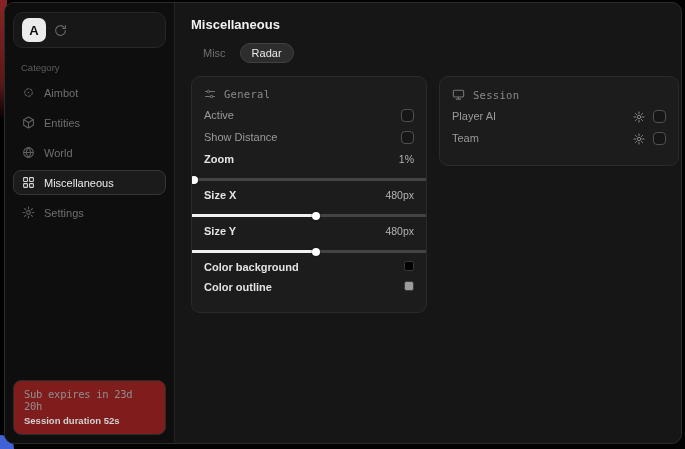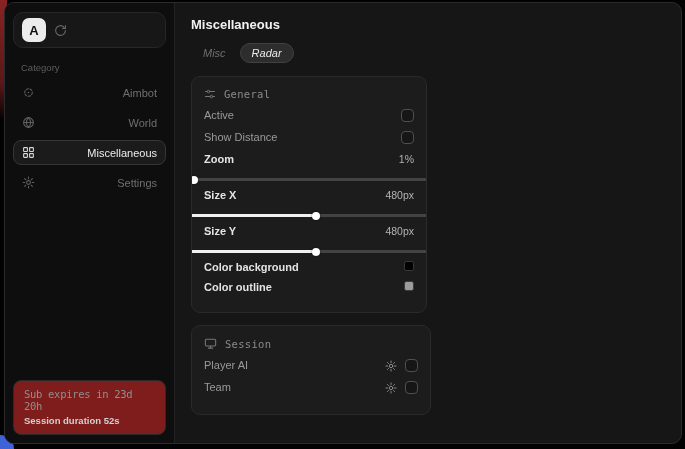--- a/index.html
+++ b/index.html
@@ -39,41 +39,41 @@
   }
   .brand-text { flex:1; line-height:1.15; }
   .brand-title { font-size:10.5px; font-weight:bold; color:#ededed; }
   .brand-sub { font-size:9.5px; color:#8b8b8b; }
   .brand-refresh { color:#6a6a6a; display:flex; }
   .cat-label { font-size:9.5px; color:#5d5d5d; margin:14px 6px 7px 8px; }
   .nav { display:flex; flex-direction:column; gap:5px; }
   .nav-item {
     display:flex; align-items:center; gap:9px; height:25px;
     padding:0 8px; border-radius:8px; border:1px solid transparent;
-    color:#6f6f6f; font-size:11px; cursor:default;justify-content:space-between;
+    color:#6f6f6f; font-size:11px; cursor:default;
   }
   .nav-item .nicon { display:flex; color:#5f5f5f; }
   .nav-item.selected {
     background:#1b1b1b; border-color:#363636; color:#ececec;
   }
   .nav-item.selected .nicon { color:#d8d8d8; }
   .sidebar-spacer { flex:1; }
   .sub-card {
     border:1px solid #2b2b2b; border-radius:8px; background:#7f1d1d;
     padding:7px 10px 8px 10px;
   }
   .sub-expires { font-family:"DejaVu Sans Mono", monospace; font-size:10.5px; color:#8f8f8f; letter-spacing:-0.3px; }
   .sub-session { font-size:9.5px; color:#d2d2d2; font-weight:bold; margin-top:3px; }
   
   .main { flex:1; display:flex; flex-direction:column; padding:14px 12px 12px 16px; }
   .page-title { font-size:13px; font-weight:bold; color:#f2f2f2; }
-  .tabs { display:flex; align-items:center; gap:2px; margin-top:11px;font-style:italic; }
+  .tabs { display:flex; align-items:center; gap:2px; margin-top:11px; }
   .tab { font-size:11px; color:#6f6f6f; padding:3px 11px; border-radius:999px; border:1px solid transparent; }
   .tab.selected { background:#2d2d2d; border-color:#414141; color:#eaeaea; }
-  .panels { display:flex; align-items:flex-start; gap:12px; margin-top:13px;flex-direction:column; }
+  .panels { display:flex; align-items:flex-start; gap:12px; margin-top:13px; }
   .panel {
     background:#1c1c1c; border:1px solid #2a2a2a; border-radius:9px;
     padding:9px 12px 11px 12px; overflow:hidden;
   }
   .panel-general { width:236px; }
   .panel-entities { width:240px; }
   .panel-head { display:flex; align-items:center; gap:8px; margin:2px 0 9px 0; color:#767676; }
   .panel-title { font-family:"DejaVu Sans Mono", monospace; font-size:10.5px; color:#8a8a8a; letter-spacing:0.3px; }
   .row { display:flex; align-items:flex-start; justify-content:space-between; height:22px; }
   .lbl-dim { font-size:11px; color:#9a9a9a; }
@@ -124,20 +124,29 @@
         <span class="nicon">
           <svg width="13" height="13" viewBox="0 0 24 24" fill="none" stroke="currentColor" stroke-width="2" stroke-linecap="round">
             <circle cx="12" cy="12" r="7" stroke-dasharray="4 3"></circle>
               <circle cx="12" cy="12" r="1.5" fill="currentColor" stroke="none"></circle>
           </svg>
         </span>
         <span>Aimbot</span>
       </div>
       <div class="nav-item">
         <span class="nicon">
+          <svg width="13" height="13" viewBox="0 0 24 24" fill="none" stroke="currentColor" stroke-width="2" stroke-linejoin="round">
+            <path d="M12 2l9 5v10l-9 5-9-5V7z"></path>
+              <path d="M3 7l9 5 9-5M12 12v10"></path>
+          </svg>
+        </span>
+        <span>Entities</span>
+      </div>
+      <div class="nav-item">
+        <span class="nicon">
           <svg width="13" height="13" viewBox="0 0 24 24" fill="none" stroke="currentColor" stroke-width="2">
             <circle cx="12" cy="12" r="9"></circle>
               <path d="M3 12h18M12 3c2.5 2.6 4 5.7 4 9s-1.5 6.4-4 9c-2.5-2.6-4-5.7-4-9s1.5-6.4 4-9z"></path>
           </svg>
         </span>
         <span>World</span>
       </div>
       <div class="nav-item selected">
         <span class="nicon">
           <svg width="13" height="13" viewBox="0 0 24 24" fill="none" stroke="currentColor" stroke-width="2">

